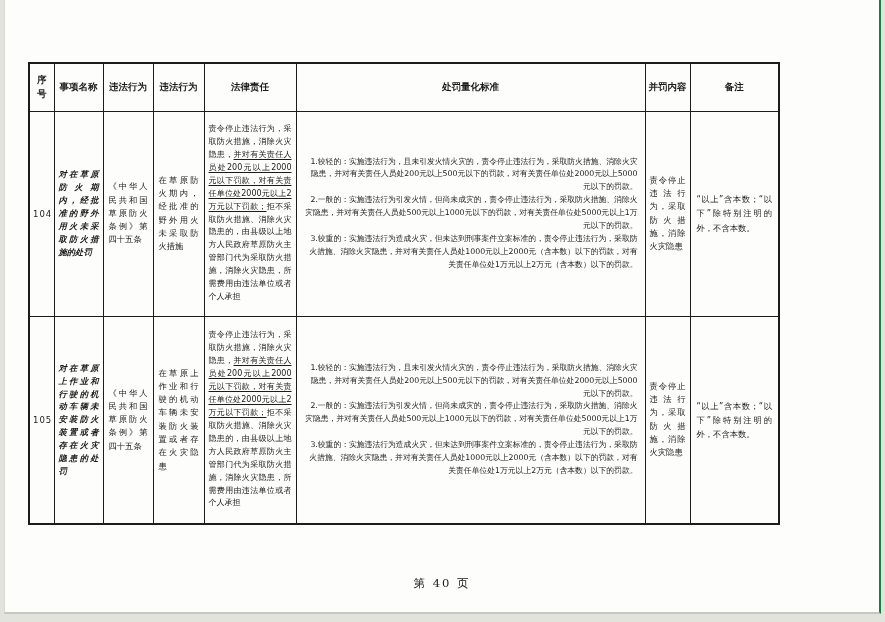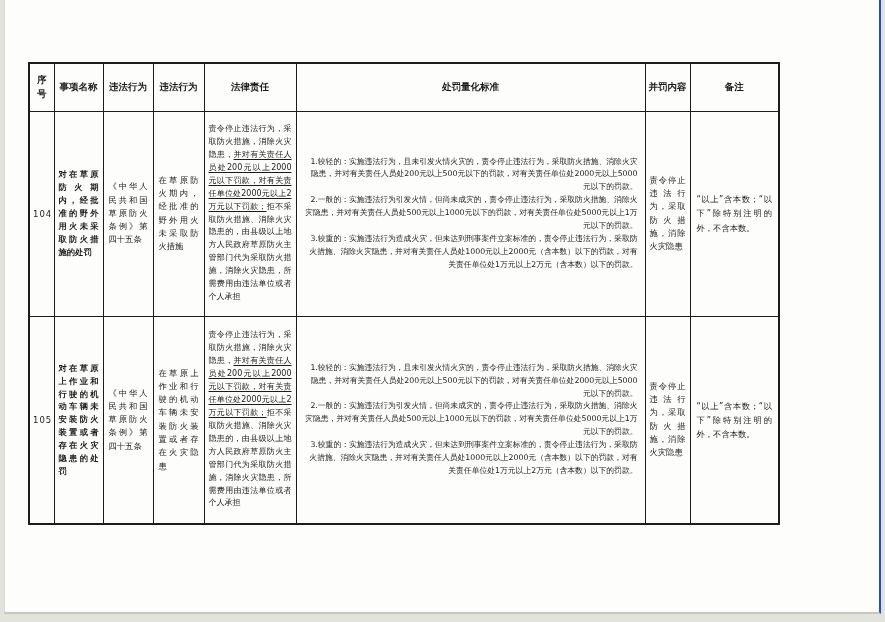--- a/index.html
+++ b/index.html
@@ -8,21 +8,21 @@
     width: 885px; height: 622px;
     background: #e3e3dd;
     font-family: "DejaVu Sans", sans-serif;
     color: #1b1b1b;
   }
   .page {
     position: absolute;
     left: 4px; top: 0;
     width: 877px; height: 614px;
     background: #fdfdfc;
-    border-right: 2px solid #1d4ed8;
+    border-right: 2px solid #15803d;
     border-bottom: 2px solid #c7c7bf;
     border-left: 1px solid #d9d9d2;
   }
   table.penalty-table {
     position: absolute;
     left: 23px; top: 62px;
     border-collapse: collapse;
     table-layout: fixed;
     width: 750px;
     border: 2px solid #1c1c1c;
@@ -38,21 +38,21 @@
     font-weight: bold;
     text-align: center;
     height: 48px;
     line-height: 1.5;
   }
   tr.data-row-0 td { height: 205px; }
   tr.data-row-1 td { height: 208px; }
   td.seq-cell { text-align: left; font-size: 8.5px; letter-spacing: 1px; margin-top: 32px; }
   td.item-name-cell {
     font-size: 8.3px; font-weight: bold;
-    text-align: justify; line-height: 1.55; padding: 2px 4px;
+    text-align: justify; line-height: 1.55; padding: 2px 4px; font-style: italic;
   }
   td.legal-basis-cell, td.illegal-act-cell {
     font-size: 8.3px; text-align: justify; line-height: 1.6; padding: 2px 5px;
   }
   td.liability-cell {
     font-size: 8px; text-align: justify; line-height: 1.62; padding: 9px 4px;
   }
   td.liability-cell .u { text-decoration: underline; text-underline-offset: 2px; }
   td.standards-cell {
     font-size: 7.8px; text-align: right; line-height: 1.65; padding: 4px 7px;
@@ -126,14 +126,15 @@
           <p>1.较轻的：实施违法行为，且未引发火情火灾的，责令停止违法行为，采取防火措施、消除火灾隐患，并对有关责任人员处200元以上500元以下的罚款，对有关责任单位处2000元以上5000元以下的罚款。</p>
           <p>2.一般的：实施违法行为引发火情，但尚未成灾的，责令停止违法行为，采取防火措施、消除火灾隐患，并对有关责任人员处500元以上1000元以下的罚款，对有关责任单位处5000元以上1万元以下的罚款。</p>
           <p>3.较重的：实施违法行为造成火灾，但未达到刑事案件立案标准的，责令停止违法行为，采取防火措施、消除火灾隐患，并对有关责任人员处1000元以上2000元（含本数）以下的罚款，对有关责任单位处1万元以上2万元（含本数）以下的罚款。</p>
         </td>
         <td class="combined-cell">责令停止违法行为，采取防火措施，消除火灾隐患</td>
         <td class="remarks-cell">“以上”含本数；“以下”除特别注明的外，不含本数。</td>
       </tr>
     </tbody>
   </table>
 
+  <div class="page-footer">第 40 页</div>
 
 </div>
 
 </body></html>

